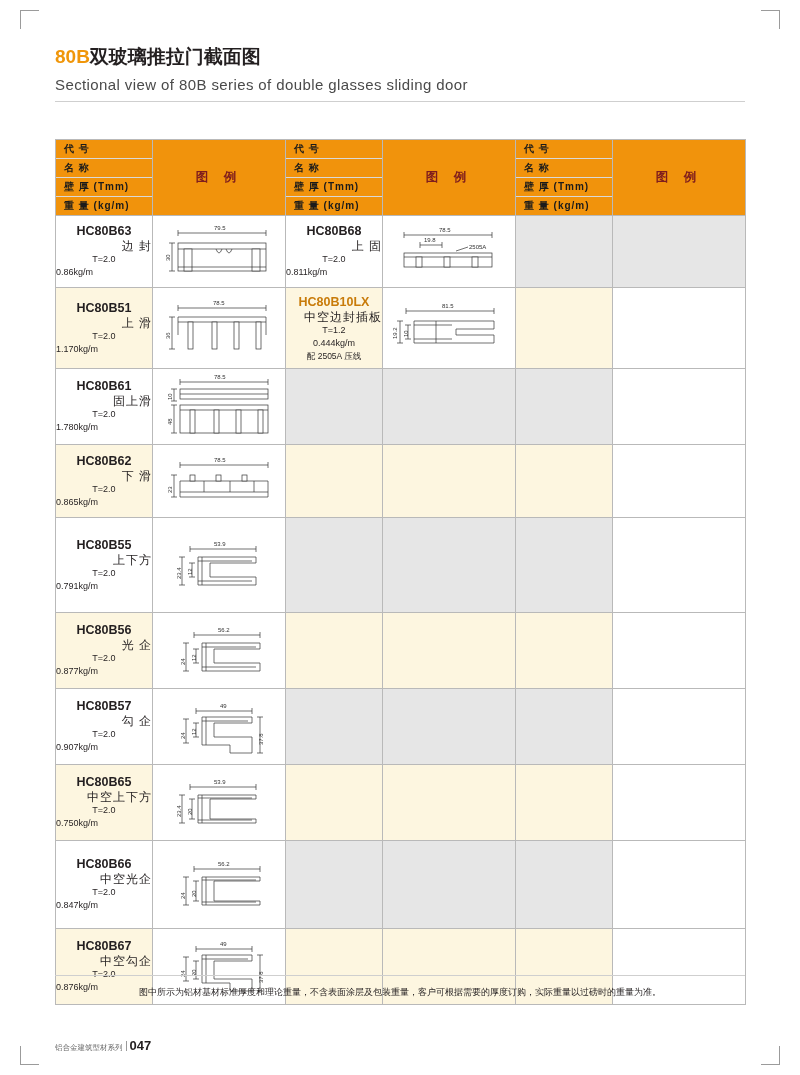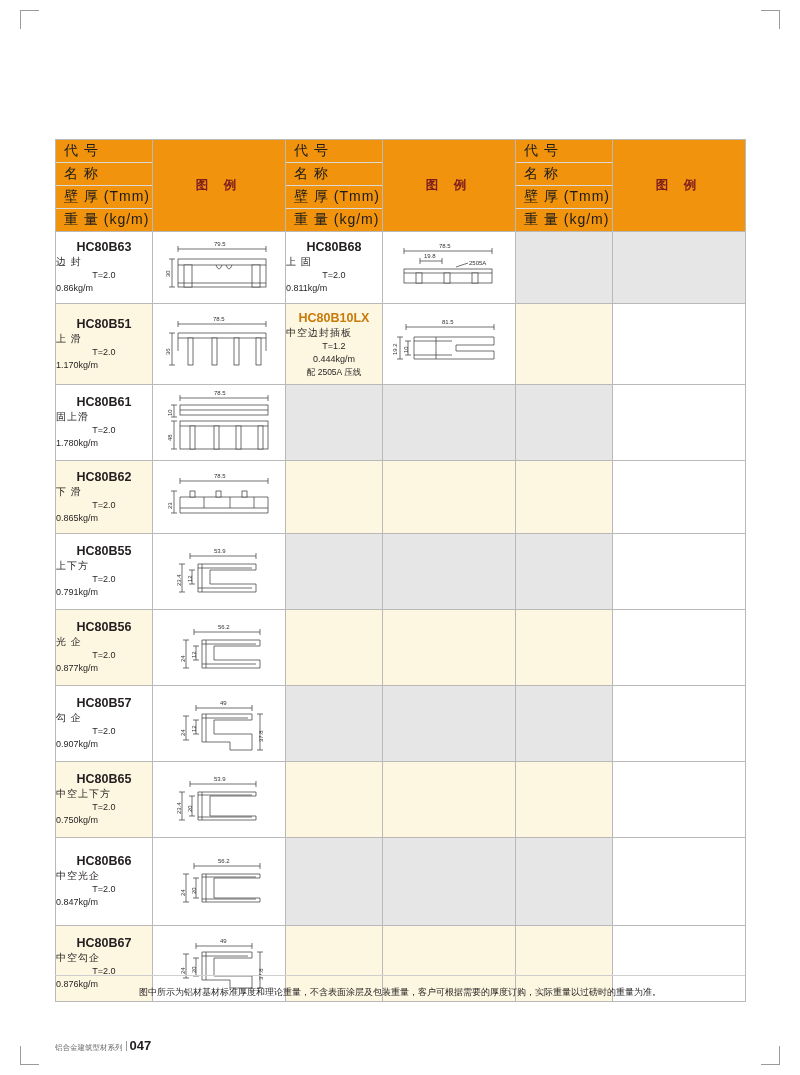--- a/index.html
+++ b/index.html
@@ -22,28 +22,28 @@
   .title-cn{font-size:19px;font-weight:bold;letter-spacing:0px;line-height:26px;}
   .title-cn .accent{color:#f0960a;}
   .title-en{font-size:15px;color:#4a4a4a;letter-spacing:.4px;padding-top:6px;padding-bottom:6px;
             font-family:"Liberation Sans", sans-serif;}
   .rule{border-bottom:1.5px solid #cfcfcf;margin-top:2px;}
 
   
   .tbl{position:absolute;left:55px;top:139px;width:690px;border-collapse:collapse;table-layout:fixed;}
   .tbl td{border:1px solid #b9b9b9;vertical-align:middle;padding:0;}
 
-  .hdr-label{background:#f1930c;color:#1b1b1b;font-size:14px;font-weight:normal;
+  .hdr-label{background:#f1930c;color:#1b1b1b;font-size:10px;font-weight:bold;
              padding:2px 0 2px 8px;border-bottom:1px solid #d9d9d9;letter-spacing:1px;white-space:nowrap;}
   .hdr-label:last-child{border-bottom:none;}
   .hdr-cell{background:#f1930c;padding:0;width:97px;}
   .hdr-fig{background:#f1930c;color:#7f1d1d;font-size:12.5px;font-weight:bold;text-align:center;letter-spacing:6px;}
 
   .code{font-size:12.5px;font-weight:bold;text-align:center;line-height:15px;padding-top:7px;}
-  .nm{font-size:10px;text-align:left;line-height:14px;letter-spacing:1px;}
+  .nm{font-size:12px;text-align:right;line-height:14px;letter-spacing:1px;}
   .tv{font-size:9px;text-align:center;line-height:13px;}
   .wt{font-size:9px;line-height:13px;padding-bottom:7px;}
   .extra{font-size:8.5px;text-align:center;line-height:12px;padding-bottom:6px;}
 
   .row-white{background:#ffffff;}
   .row-cream{background:#fdf6e0;}
   .cell-grey{background:#e6e6e6;}
   .cell-cream{background:#fdf6e0;}
 
   .fig{position:relative;width:100%;height:100%;}
@@ -60,20 +60,25 @@
 </head>
 <body>
 
 <div class="page">
 
   <div class="crop tl"></div>
   <div class="crop tr"></div>
   <div class="crop bl"></div>
   <div class="crop br"></div>
 
+  <div class="header">
+    <div class="title-cn"><span class="accent">80B</span><span>双玻璃推拉门截面图</span></div>
+    <div class="title-en">Sectional view of 80B series of double glasses sliding door</div>
+    <div class="rule"></div>
+  </div>
 
   <table class="tbl">
     <colgroup>
       <col style="width:97px">
         <col style="width:133px">
       <col style="width:97px">
         <col style="width:133px">
       <col style="width:97px">
         <col style="width:133px">
     </colgroup>
@@ -305,21 +310,21 @@
             </g>
           </svg>
         </div>
       </td>
       <td class="cell-cream"></td>
       <td class="cell-cream"></td>
       <td class="cell-cream"></td>
       <td class="row-white"></td>
     </tr>
 
-    <tr style="height:76px">
+    <tr style="height:95px">
       <td class="row-white">
         <div class="code">HC80B55</div>
         <div class="nm">上下方</div>
         <div class="tv">T=2.0</div>
         <div class="wt">0.791kg/m</div>
       </td>
       <td class="row-white">
         <div class="fig">
           <svg width="126" height="72" viewBox="0 0 126 72">
             <g stroke="#333" fill="none" stroke-width="0.7" font-family="Liberation Sans" font-size="6">

